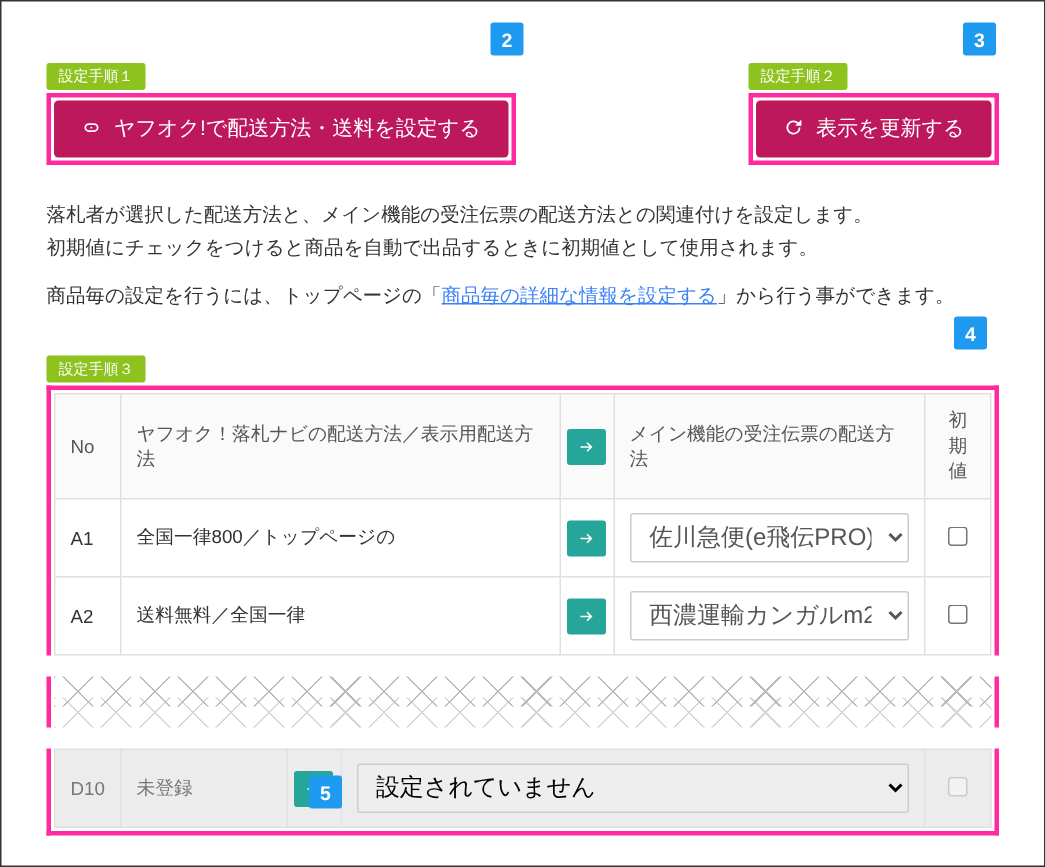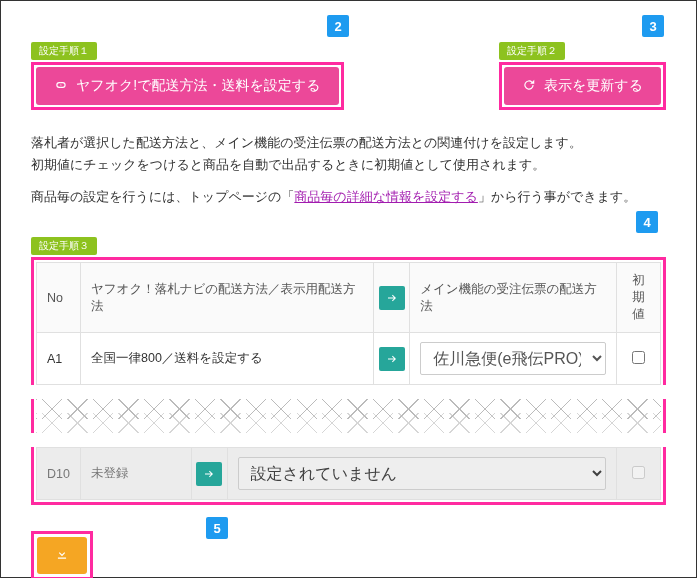--- a/index.html
+++ b/index.html
@@ -2,38 +2,38 @@
 <html><head>
 <meta charset="utf-8">
 <style>
   * { box-sizing: border-box; margin: 0; padding: 0; }
   body { font-family: "Hiragino Kaku Gothic Pro", "Meiryo", sans-serif; font-size: 13px; color: #333; background: #fff; }
   .page { border: 1px solid #333; width: 697px; height: 578px; padding: 24px 30px; position: relative; }
   .step-label { display: inline-block; background: #8dc21f; color: #fff; font-size: 10px; padding: 2px 8px; border-radius: 2px; margin-bottom: 2px; margin-top: 17px; }
   .top-row { display: flex; justify-content: space-between; align-items: flex-start; margin-bottom: 22px; }
   .col { display: flex; flex-direction: column; align-items: flex-start; }
   .btn { display: inline-flex; align-items: center; gap: 8px; padding: 10px 18px; border-radius: 3px; border: none; cursor: pointer; font-size: 14px; color: #fff; }
-  .btn-blue { background: #ec4899; }
+  .btn-blue { background: #be185d; }
   .btn-orange { background: #f5a623; }
   .callout { border: 3px solid #ff2aa0; padding: 2px; }
   .num-badge { background: #1e9bf0; color: #fff; width: 22px; height: 22px; display: inline-flex; align-items: center; justify-content: center; font-weight: bold; font-size: 13px; border-radius: 2px; }
   .badge-2 { position: absolute; left: 326px; top: 14px; }
   .badge-3 { position: absolute; right: 32px; top: 14px; }
   .badge-4 { position: absolute; right: 38px; top: 210px; }
   .badge-5 { position: absolute; left: 205px; top: 516px; }
   .desc { line-height: 1.7; margin-bottom: 10px; }
-  .link { color: #a21caf; }
+  .link { color: #3b82f6; }
   table { width: 100%; border-collapse: collapse; }
   th, td { border: 1px solid #e0e0e0; padding: 9px 10px; text-align: left; font-weight: normal; font-size: 12.5px; vertical-align: middle; }
   th { background: #fafafa; color: #555; }
   .arrow-cell { width: 36px; text-align: center; padding: 6px 4px; }
   .arrow-btn { background: #26a69a; color: #fff; border: none; width: 26px; height: 24px; border-radius: 2px; cursor: pointer; display: inline-flex; align-items: center; justify-content: center; }
   .arrow-btn svg { fill: #fff; }
   select { width: 100%; padding: 6px 8px; border: 1px solid #ccc; border-radius: 2px; background: #fff; font-size: 16px; color: #555; }
-  .select-disabled { background: #eee; color: #404040; }
+  .select-disabled { background: #eee; color: #000000; }
   .chk-cell { text-align: center; width: 44px; }
   .row-disabled td { background: #ececec; color: #777; }
   .zigzag-wrap { margin: 14px 0 18px 0; }
   .zigzag { background: repeating-linear-gradient(135deg, #bbb 0 1px, transparent 1px 18px), repeating-linear-gradient(45deg, #bbb 0 1px, transparent 1px 18px); height: 20px; }
   .zig2 { margin-top: -6px; opacity: .6; }
   .save-area { margin-top: 0; }
   .save-callout { display: inline-block; border: 3px solid #ff2aa0; padding: 3px; }
   .icon { display: inline-block; }
   .step3-area { margin-top: 12px; }
   .bottom-table-wrap { border: 3px solid #ff2aa0; border-top: none; padding: 0 2px 2px 2px; margin-top: -4px; }
@@ -103,30 +103,47 @@
                   </svg>
               </button>
             </th>
             <th>メイン機能の受注伝票の配送方法</th>
             <th class="chk-cell">初期値</th>
           </tr>
         </thead>
         <tbody>
           <tr>
             <td>A1</td>
-            <td>全国一律800／送料を設定する</td>
+            <td>全国一律800／トップページの</td>
             <td class="arrow-cell">
               <button class="arrow-btn">
                   <svg width="12" height="12" viewBox="0 0 24 24">
                     <path d="M4 11h12l-4-4 1.4-1.4L20 12l-6.6 6.4L12 17l4-4H4z"></path>
                   </svg>
                 </button>
             </td>
             <td>
               <select><option>佐川急便(e飛伝PRO)</option></select>
+            </td>
+            <td class="chk-cell">
+              <input type="checkbox" style="">
+            </td>
+          </tr>
+          <tr>
+            <td>A2</td>
+            <td>送料無料／全国一律</td>
+            <td class="arrow-cell">
+              <button class="arrow-btn">
+                  <svg width="12" height="12" viewBox="0 0 24 24">
+                    <path d="M4 11h12l-4-4 1.4-1.4L20 12l-6.6 6.4L12 17l4-4H4z"></path>
+                  </svg>
+                </button>
+            </td>
+            <td>
+              <select><option>西濃運輸カンガルm2</option></select>
             </td>
             <td class="chk-cell">
               <input type="checkbox" style="">
             </td>
           </tr>
         </tbody>
       </table>
     </div>
 
     <div class="table-gap">

